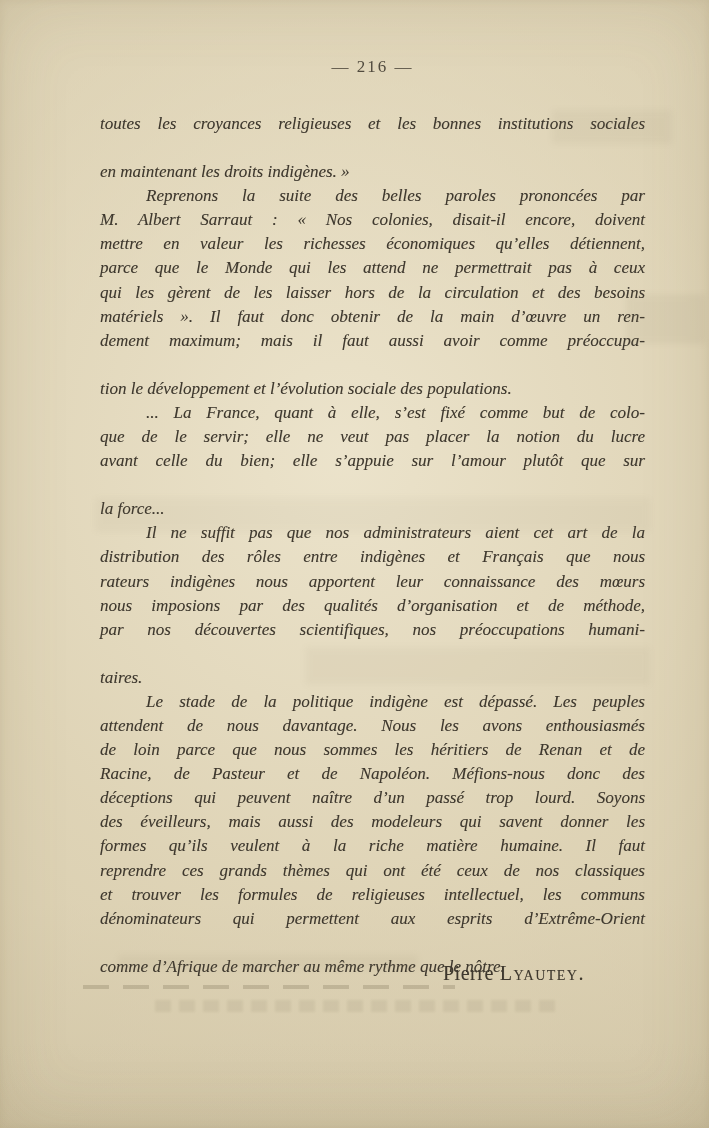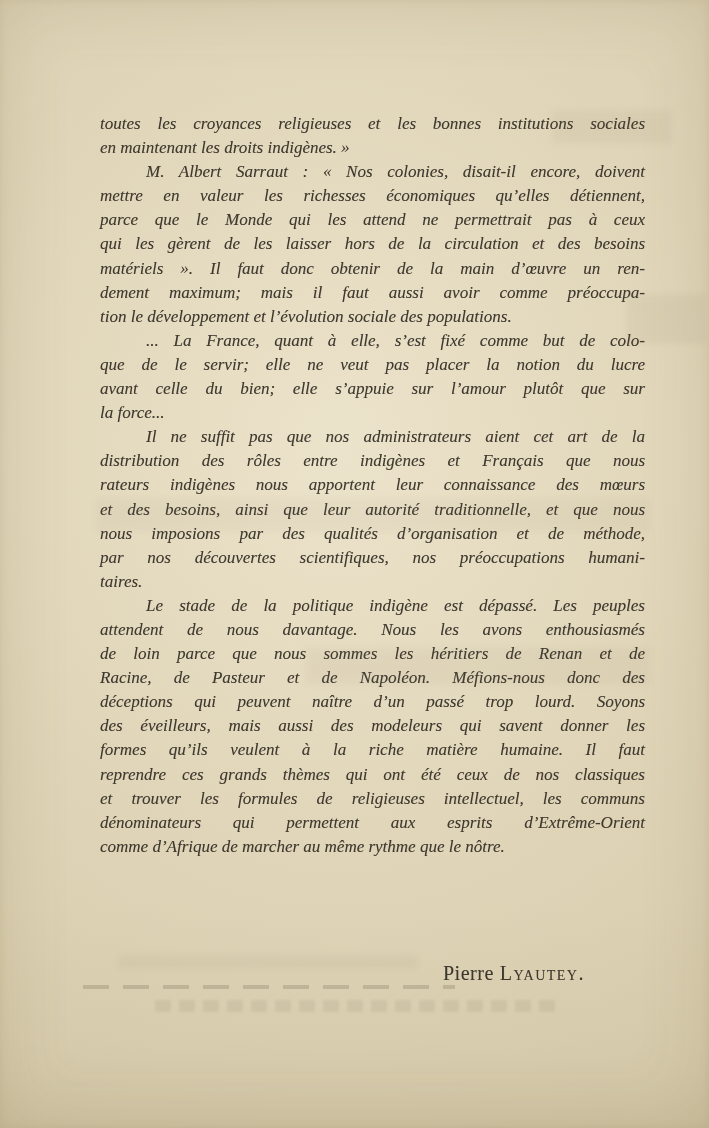--- a/index.html
+++ b/index.html
@@ -47,21 +47,21 @@
     text-shadow: 0.3px 0.3px 0.6px rgba(62,56,46,0.30);
   }
 
   .para { margin: 0; }
 
   .line {
     text-align: justify;
     text-align-last: justify;
     white-space: normal;
   }
-  .para .line:last-child { text-align-last: left; }
+  .para .line:last-child { text-align-last: left; margin-top: 24px; }
   .para.indent .line:first-child { text-indent: 46px; }
 
   .signature {
     position: absolute;
     top: 962px;
     left: 443px;
     font-size: 20px;
     letter-spacing: 0.5px;
     white-space: nowrap;
     text-shadow: 0.3px 0.3px 0.6px rgba(62,56,46,0.30);
@@ -99,46 +99,47 @@
     left: 0; top: 1040px; width: 709px; height: 88px; opacity: .06;
     background: linear-gradient(180deg, rgba(0,0,0,0), #9a8d6b);
     filter: none;
   }
 </style>
 </head>
 <body>
 
 <div class="page" style="--paper: #ddd2b4; --ink: #3e382e;">
 
+  <div class="page-number">— 216 —</div>
 
   <div class="text-block" id="text-block">
       <div class="para">
         <div class="line">toutes les croyances religieuses et les bonnes institutions sociales</div>
         <div class="line">en maintenant les droits indigènes. »</div>
       </div>
       <div class="para indent">
+        <div class="line">Reprenons la suite des belles paroles prononcées par</div>
         <div class="line">M. Albert Sarraut : « Nos colonies, disait-il encore, doivent</div>
         <div class="line">mettre en valeur les richesses économiques qu’elles détiennent,</div>
         <div class="line">parce que le Monde qui les attend ne permettrait pas à ceux</div>
         <div class="line">qui les gèrent de les laisser hors de la circulation et des besoins</div>
         <div class="line">matériels ». Il faut donc obtenir de la main d’œuvre un ren-</div>
         <div class="line">dement maximum; mais il faut aussi avoir comme préoccupa-</div>
         <div class="line">tion le développement et l’évolution sociale des populations.</div>
       </div>
       <div class="para indent">
         <div class="line">... La France, quant à elle, s’est fixé comme but de colo-</div>
         <div class="line">que de le servir; elle ne veut pas placer la notion du lucre</div>
         <div class="line">avant celle du bien; elle s’appuie sur l’amour plutôt que sur</div>
         <div class="line">la force...</div>
       </div>
       <div class="para indent">
         <div class="line">Il ne suffit pas que nos administrateurs aient cet art de la</div>
         <div class="line">distribution des rôles entre indigènes et Français que nous</div>
         <div class="line">rateurs indigènes nous apportent leur connaissance des mœurs</div>
-        <div class="line">et des besoins, ainsi que leur autorité traditionnelle, et que nous</div>
         <div class="line">nous imposions par des qualités d’organisation et de méthode,</div>
         <div class="line">par nos découvertes scientifiques, nos préoccupations humani-</div>
         <div class="line">taires.</div>
       </div>
       <div class="para indent">
         <div class="line">Le stade de la politique indigène est dépassé. Les peuples</div>
         <div class="line">attendent de nous davantage. Nous les avons enthousiasmés</div>
         <div class="line">de loin parce que nous sommes les héritiers de Renan et de</div>
         <div class="line">Racine, de Pasteur et de Napoléon. Méfions-nous donc des</div>
         <div class="line">déceptions qui peuvent naître d’un passé trop lourd. Soyons</div>

